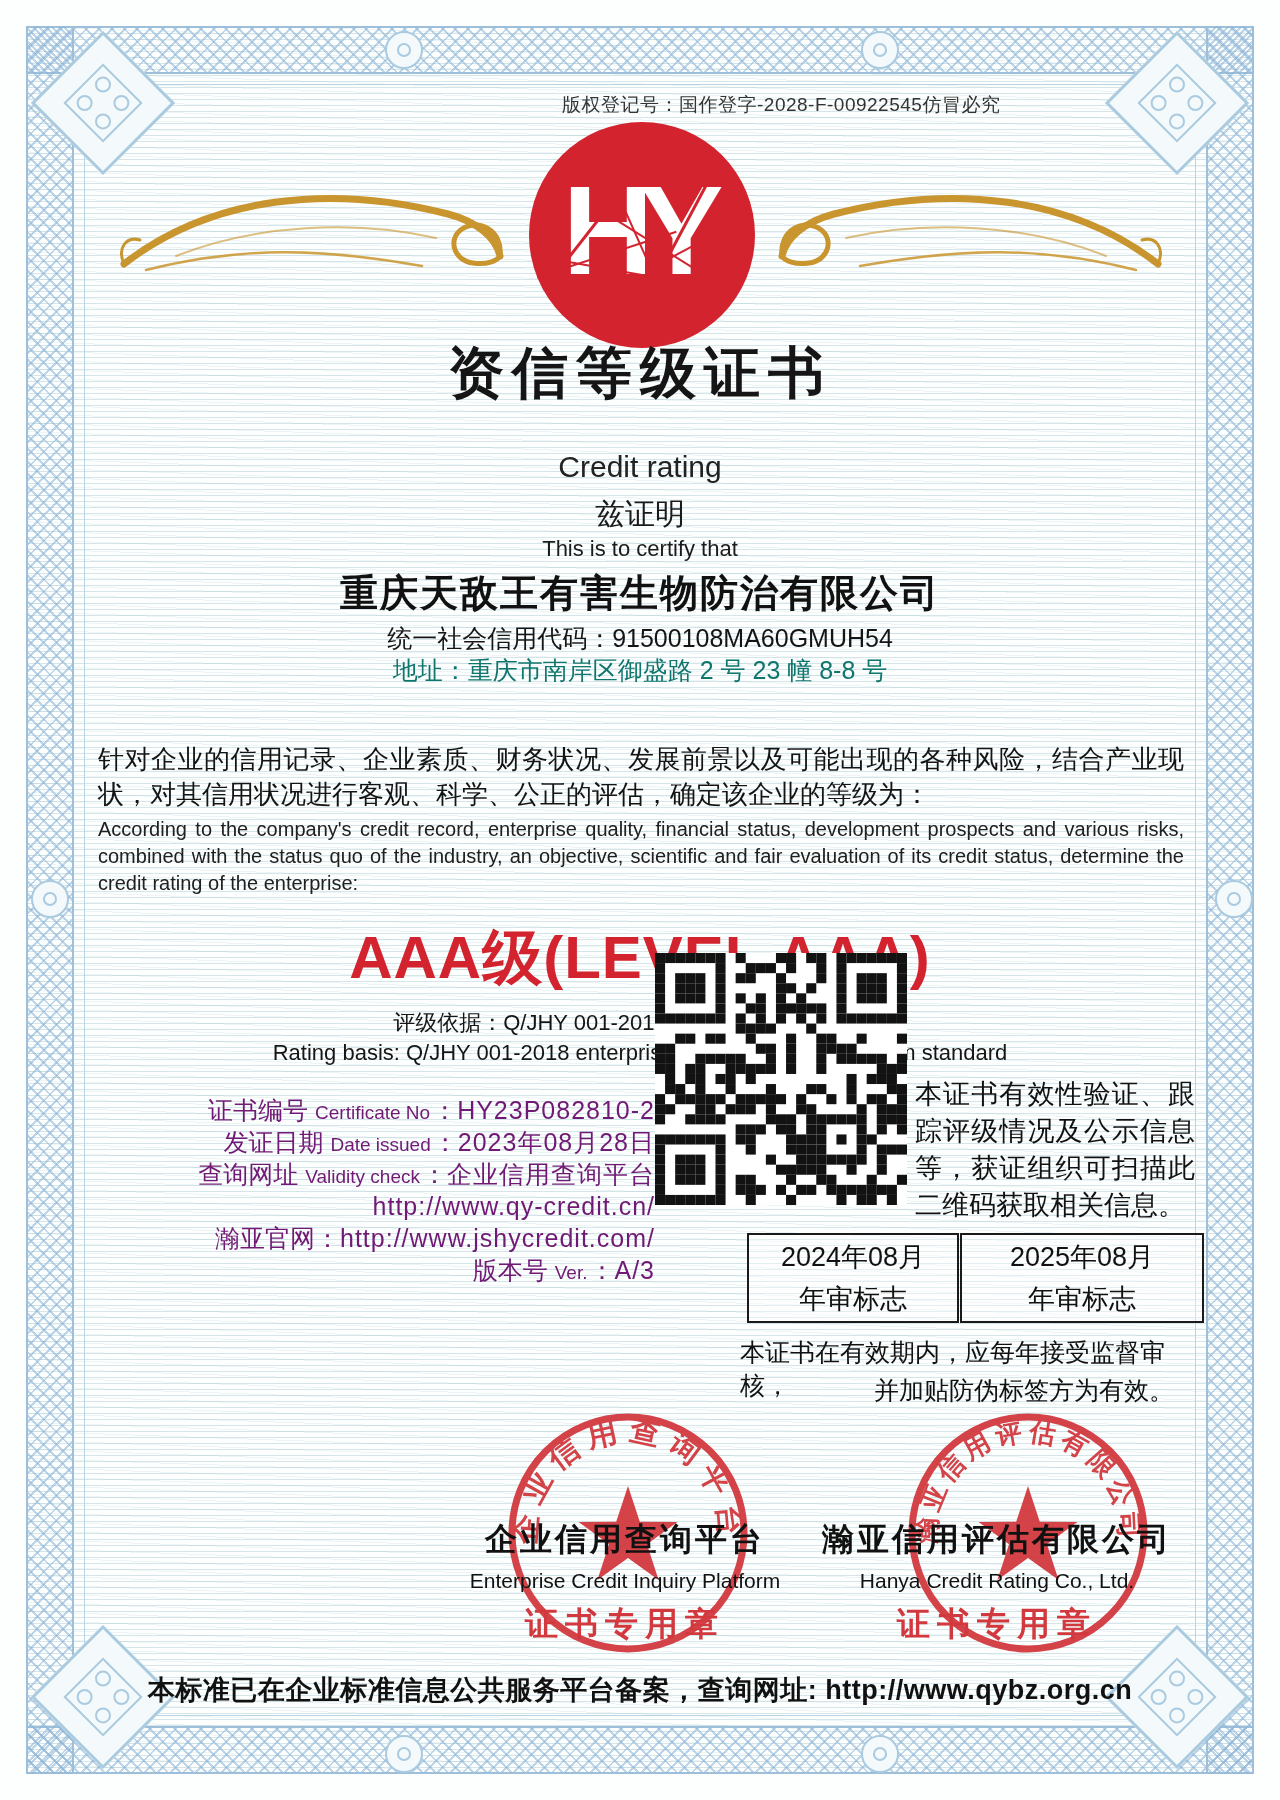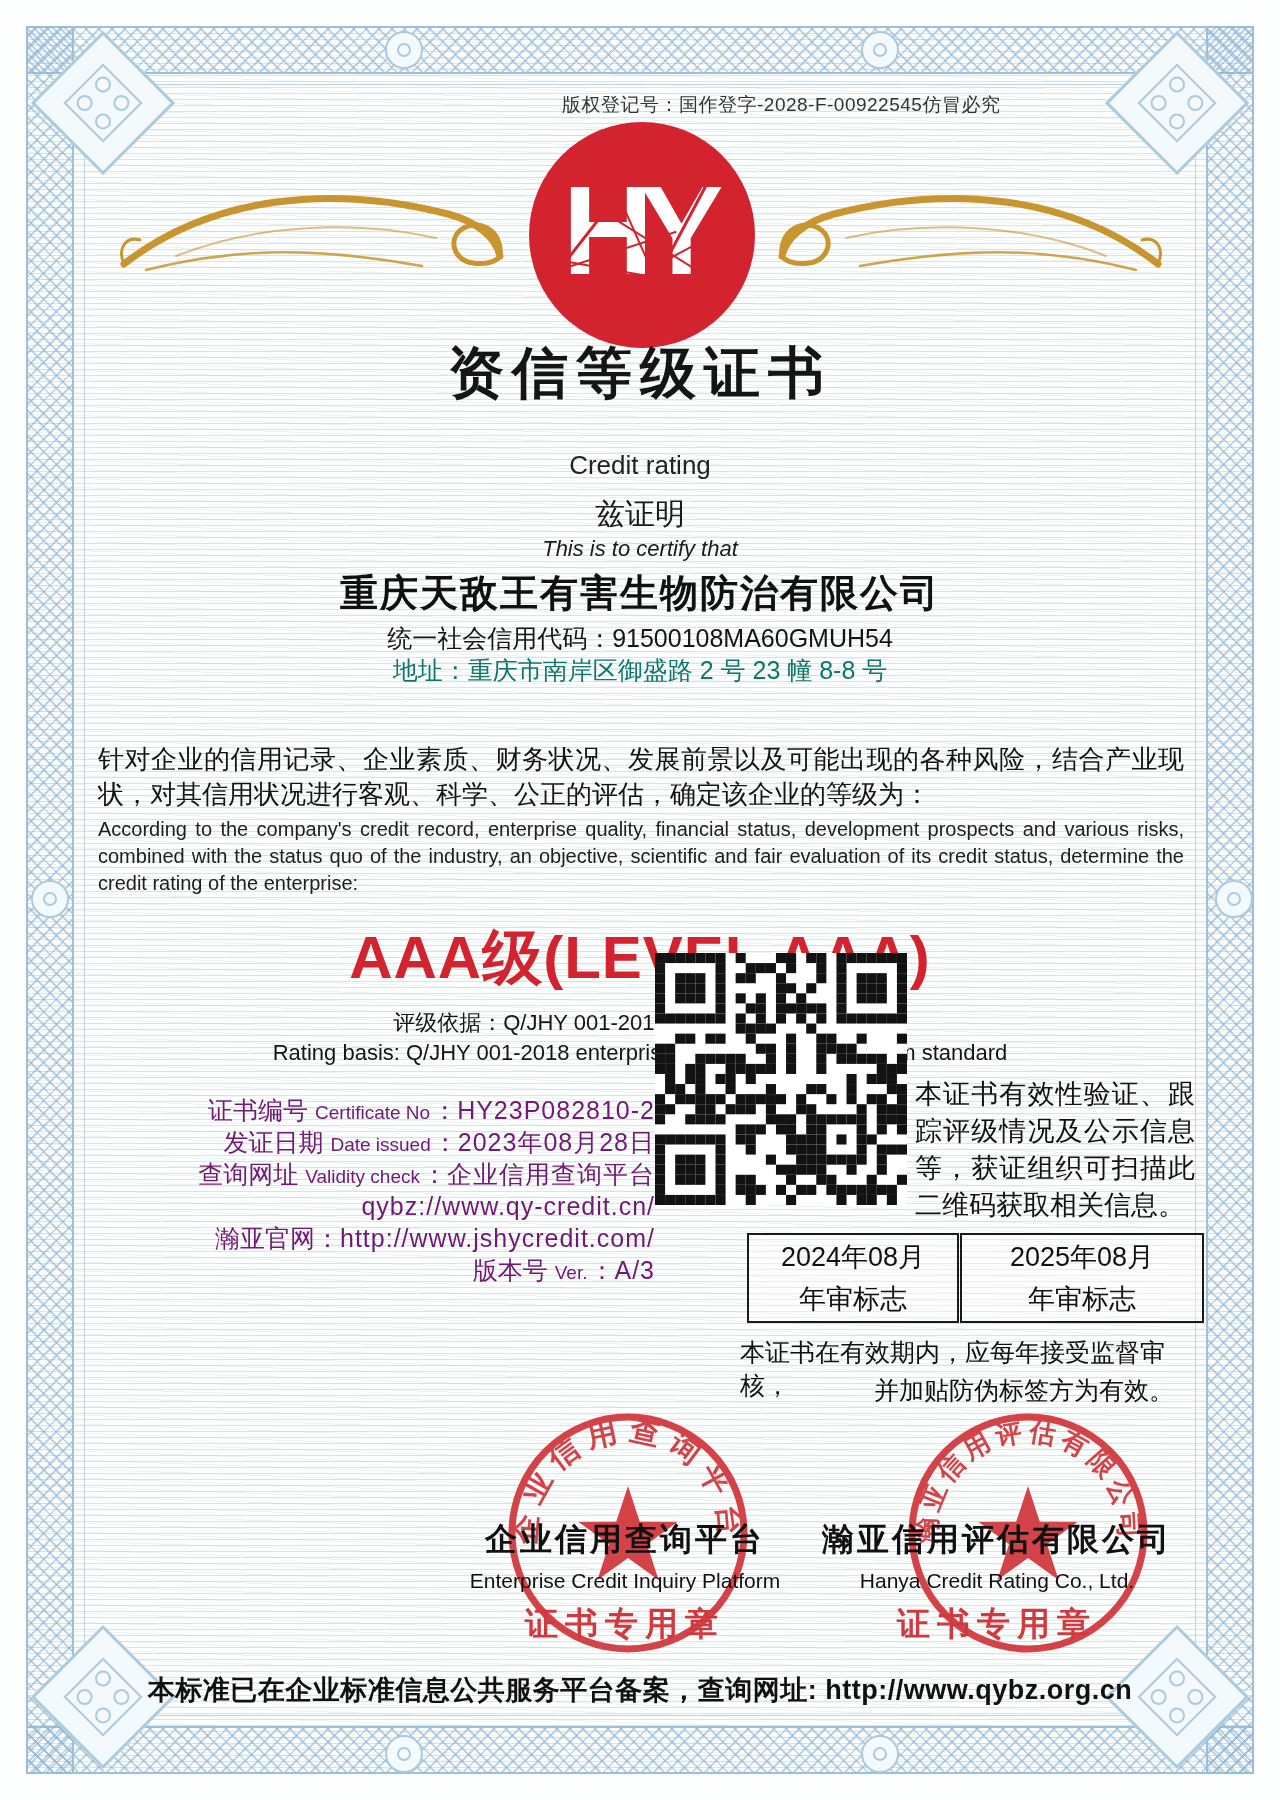--- a/index.html
+++ b/index.html
@@ -34,23 +34,23 @@
     display:flex;align-items:center;justify-content:center;}
   .medal i{width:10px;height:10px;border:2px solid #a9cadf;border-radius:50%;}
   
   .copyright{top:92px;left:562px;font-size:19px;color:#333;z-index:3;letter-spacing:.5px;}
   .logo-circle{left:529px;top:122px;width:226px;height:226px;border-radius:50%;background:#d2232e;z-index:3;
     display:flex;align-items:center;justify-content:center;overflow:hidden;}
   .logo-text{font-size:126px;font-weight:900;color:#fff;letter-spacing:-14px;transform:translate(-6px,-4px);line-height:1;}
   .crack{position:absolute;background:#d2232e;z-index:4;}
   .flourish{z-index:2;}
   .title{top:336px;left:0;width:1280px;text-align:center;font-size:56px;font-weight:700;letter-spacing:8px;color:#151515;z-index:3;}
-  .subtitle{top:450px;left:0;width:1280px;text-align:center;font-size:26px;color:#222;z-index:3;}
+  .subtitle{top:450px;left:0;width:1280px;text-align:center;font-size:30px;color:#222;z-index:3;}
   .certify-zh{top:494px;left:0;width:1280px;text-align:center;font-size:30px;color:#1b1b1b;z-index:3;}
-  .certify-en{top:536px;left:0;width:1280px;text-align:center;font-size:22px;color:#1b1b1b;z-index:3;font-style:italic;}
+  .certify-en{top:536px;left:0;width:1280px;text-align:center;font-size:22px;color:#1b1b1b;z-index:3;}
   .company{top:568px;left:0;width:1280px;text-align:center;font-size:38px;font-weight:800;letter-spacing:2px;color:#111;z-index:3;}
   .credit-code{top:622px;left:0;width:1280px;text-align:center;font-size:25px;color:#151515;z-index:3;}
   .address{top:654px;left:0;width:1280px;text-align:center;font-size:25px;color:#0f766e;z-index:3;}
   
   .stmt-zh{top:742px;left:98px;width:1086px;font-size:26px;line-height:35px;text-align:justify;color:#141414;z-index:3;}
   .stmt-en{top:816px;left:98px;width:1086px;font-size:20px;line-height:27px;text-align:justify;color:#202020;z-index:3;}
   .rating{top:904px;left:0;width:1280px;text-align:center;font-size:60px;font-weight:700;color:#d2232e;letter-spacing:1px;z-index:3;margin-top:14px;}
   .basis-zh{top:1008px;left:0;width:1280px;text-align:center;font-size:22px;color:#151515;z-index:3;}
   .basis-en{top:1040px;left:0;width:1280px;text-align:center;font-size:22px;color:#151515;z-index:3;}
   
@@ -192,21 +192,21 @@
   <div class="detail-row">
     <span class="dzh">证书编号</span><span class="den">Certificate No</span><span class="dzh">：</span><span class="dval">HY23P082810-2</span>
   </div>
   <div class="detail-row">
     <span class="dzh">发证日期</span><span class="den">Date issued</span><span class="dzh">：</span><span class="dval">2023年08月28日</span>
   </div>
   <div class="detail-row">
     <span class="dzh">查询网址</span><span class="den">Validity check</span><span class="dzh">：</span><span class="dval">企业信用查询平台</span>
   </div>
   <div class="detail-row">
-    <span class="dzh"></span><span class="dval">qybz://www.qy-credit.cn/</span>
+    <span class="dzh"></span><span class="dval">http://www.qy-credit.cn/</span>
   </div>
   <div class="detail-row">
     <span class="dzh">瀚亚官网</span><span class="dzh">：</span><span class="dval">http://www.jshycredit.com/</span>
   </div>
   <div class="detail-row">
     <span class="dzh">版本号</span><span class="den">Ver.</span><span class="dzh">：</span><span class="dval">A/3</span>
   </div>
 </div>
 
 <div class="abs qr">

